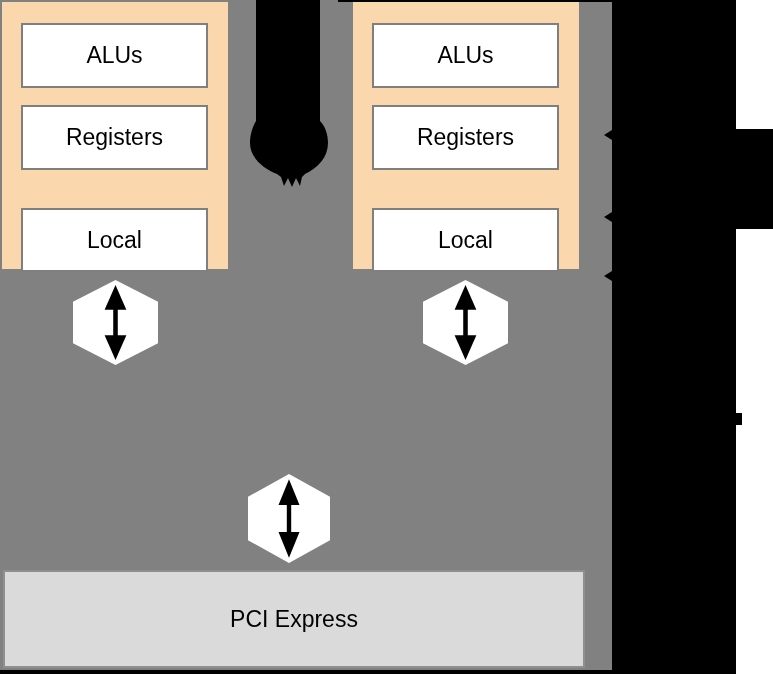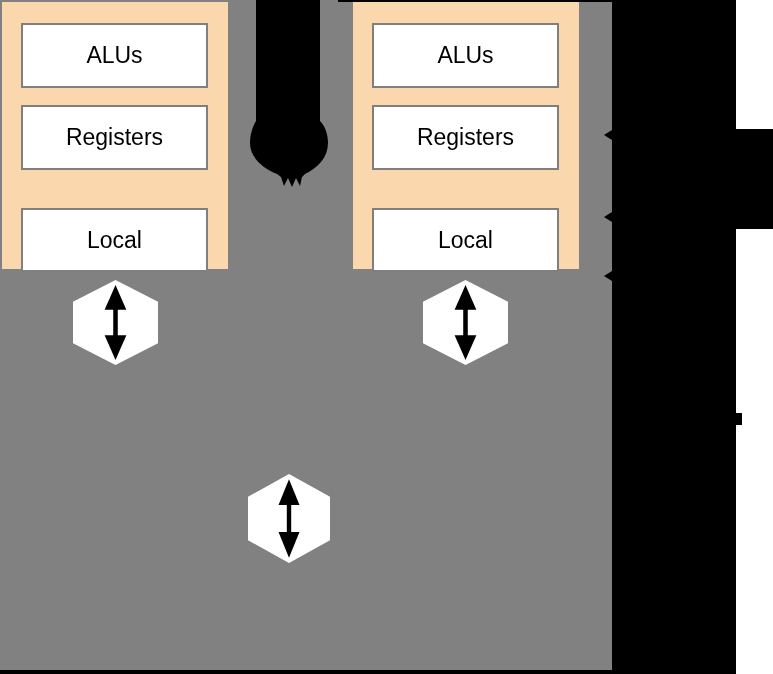--- a/index.html
+++ b/index.html
@@ -88,20 +88,21 @@
 
   <svg class="abs" style="left:248px;top:474px" width="82" height="89" viewBox="0 0 86 86" preserveAspectRatio="none">
     <polygon points="43,0 86,22 86,64 43,86 0,64 0,22" fill="#ffffff"></polygon>
     <g>
       <rect x="40.7" y="22" width="4.6" height="42" fill="#000000"></rect>
       <polygon points="43,5 32,30 54,30" fill="#000000"></polygon>
       <polygon points="43,81 32,56 54,56" fill="#000000"></polygon>
     </g>
   </svg>
 
+  <div class="abs pci-bar">PCI Express</div>
 
   <div class="abs black" style="left:0;top:670px;width:612px;height:4px"></div>
 
   <div class="abs black" style="left:612px;top:0;width:124px;height:674px"></div>
 
   <div class="abs black" style="left:736px;top:129px;width:37px;height:100px"></div>
 
   <div class="abs black" style="left:736px;top:413px;width:6px;height:12px"></div>
 
   <div class="abs notch" style="left:604px;top:130px"></div>

